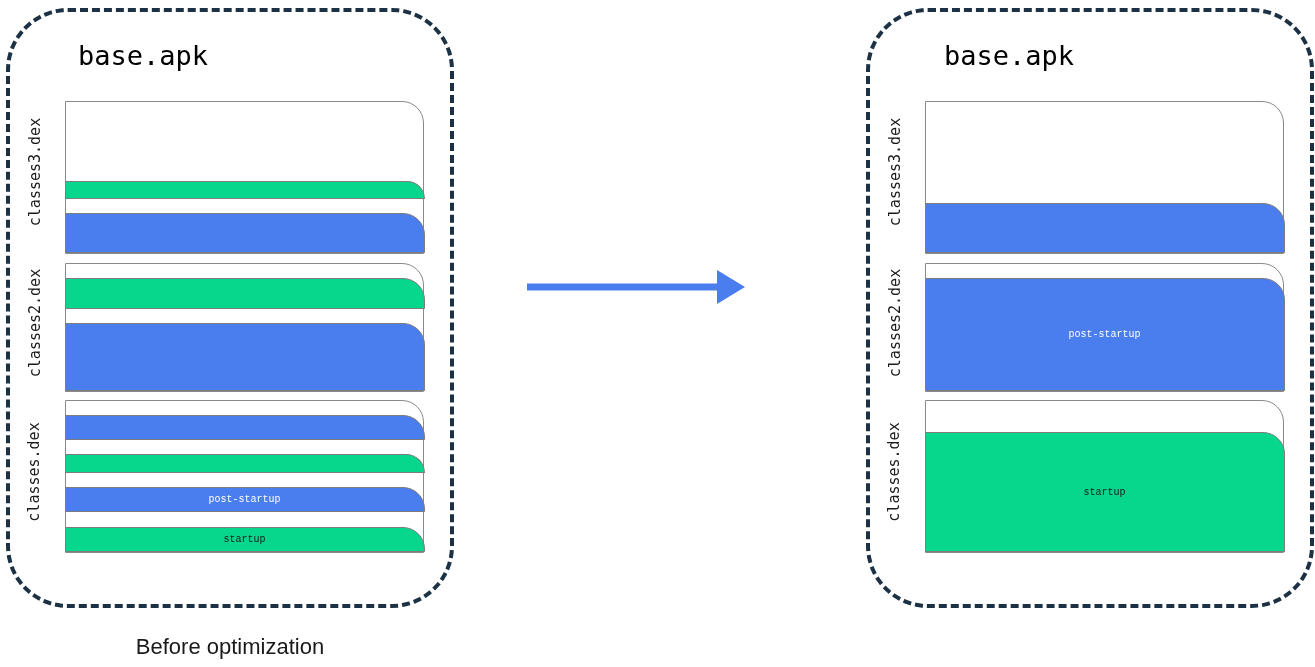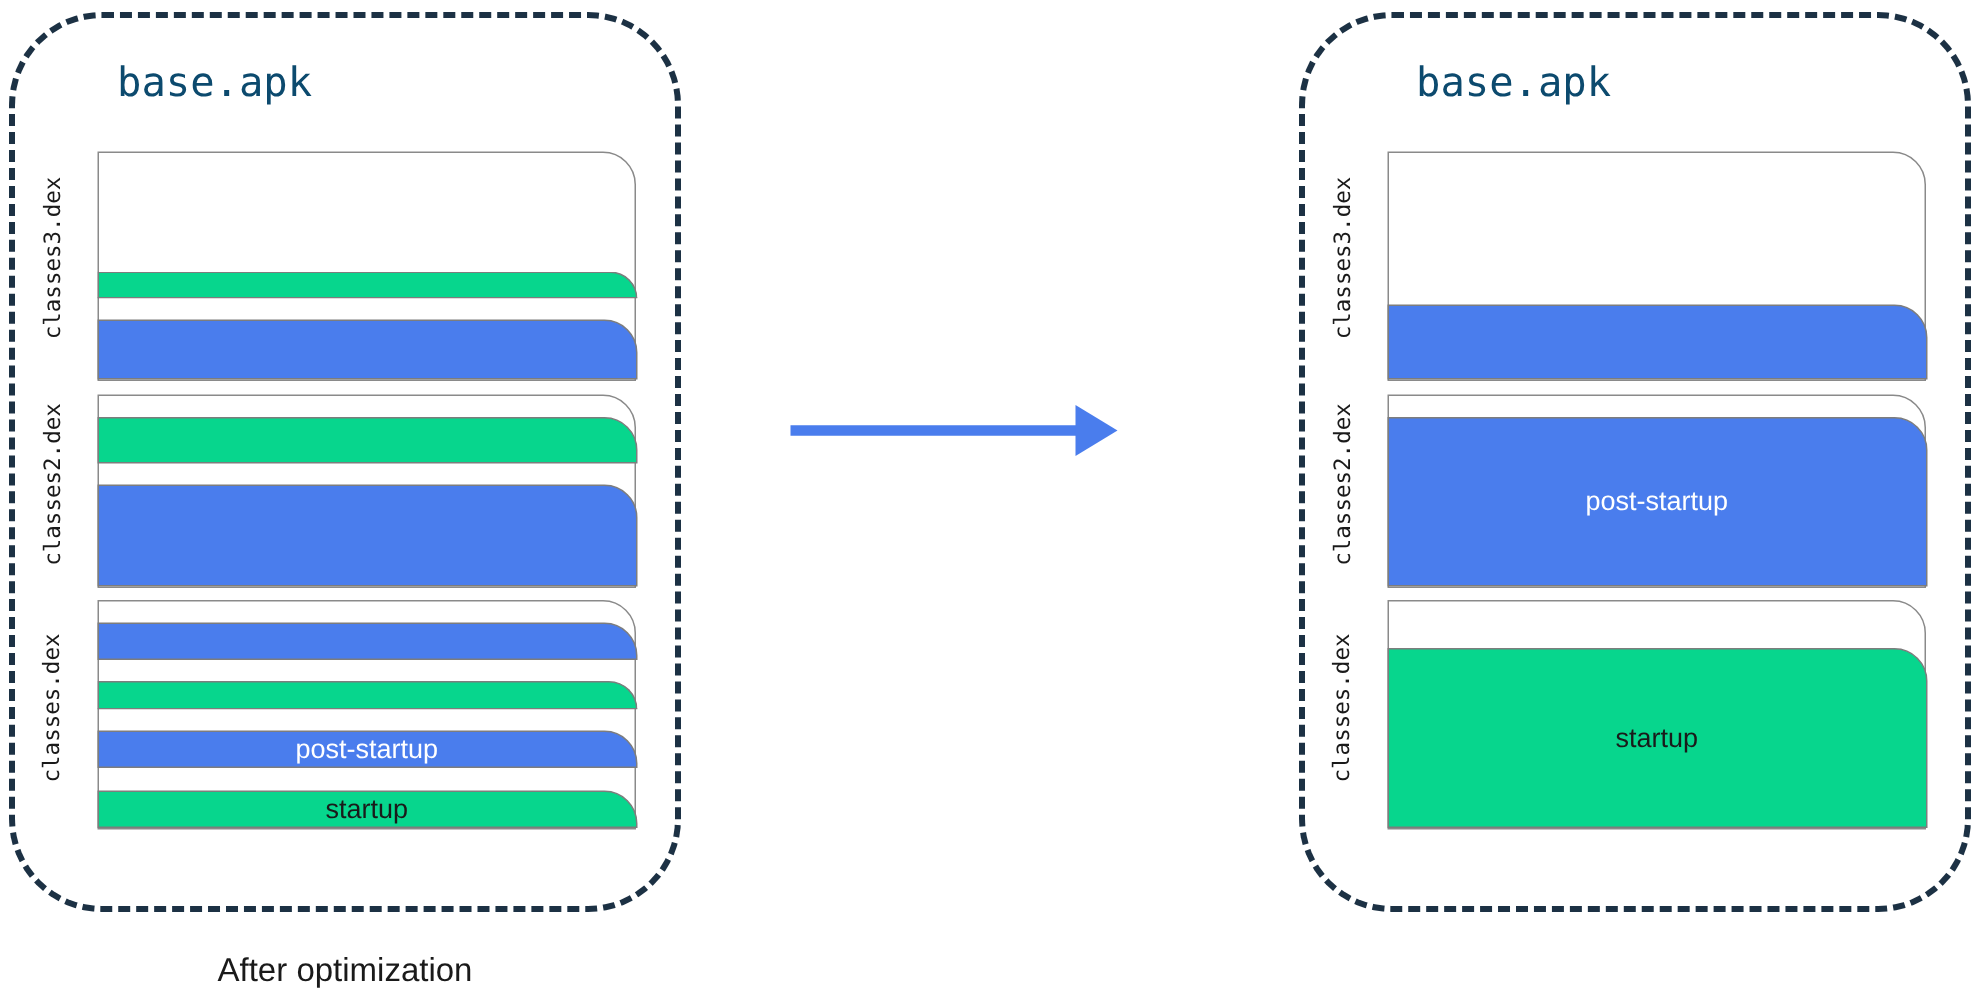--- a/index.html
+++ b/index.html
@@ -16,21 +16,21 @@
   .apk-box {
     position: absolute;
     border: 4px dashed #1c3144;
     border-radius: 62px;
     background: #ffffff;
   }
   .apk-title {
     position: absolute;
     font-family: "DejaVu Sans Mono", "Liberation Mono", monospace;
     font-size: 27px;
-    color: #0c4a6e;
+    color: #000000;
     letter-spacing: 0px;
     white-space: nowrap;
   }
 
   
   .dex-group { position: absolute; }
   .dex-label {
     position: absolute;
     left: 0; top: 0;
     width: 100%;
@@ -60,22 +60,22 @@
   }
   .seg {
     position: relative;
     border: 1.5px solid #7d7d7d;
     margin-bottom: -1.5px;
     margin-left: -1.5px;
     margin-right: -1.5px;
     display: flex;
     align-items: center;
     justify-content: center;
-    font-family: Liberation Sans, sans-serif;
-    font-size: 18px;
+    font-family: Liberation Mono, monospace;
+    font-size: 10px;
     white-space: nowrap;
     margin-top: 16px;
   }
   .seg.blue   { background: #4a7ded; color: #ffffff; }
   .seg.green  { background: #07d68d; color: #1a1a1a; }
   .seg.rounded-tr { border-top-right-radius: 22px; }
   .seg.last { margin-bottom: 0; }
 
   
   .arrow-wrap { position: absolute; }
@@ -139,21 +139,21 @@
     <div class="dex-block" style="left:41px; top:0px; width:359px; height:153px;">
       <div class="seg-stack" style="height:153px;">
         <div class="seg blue rounded-tr" style="height:37px;"></div>
         <div class="seg green rounded-tr" style="height:27px;"></div>
         <div class="seg blue rounded-tr" style="height:37px;">post-startup</div>
         <div class="seg green last rounded-tr" style="height:38px;">startup</div>
       </div>
     </div>
   </div>
 
-  <div class="caption" style="left:6px; top:634px; width:448px;">After optimization</div>
+  <div class="caption" style="left:6px; top:634px; width:448px;">Before optimization</div>
 
   <div class="arrow-wrap" style="left:527px; top:269px; width:218px; height:36px;">
     <div class="arrow-line" style="width:192px;"></div>
     <div class="arrow-head" style="left:190px;"></div>
   </div>
 
   <div class="apk-box" style="left:866px; top:8px; width:448px; height:600px;"></div>
 
   <div class="apk-title" style="left:944px; top:40px;">base.apk</div>
 

